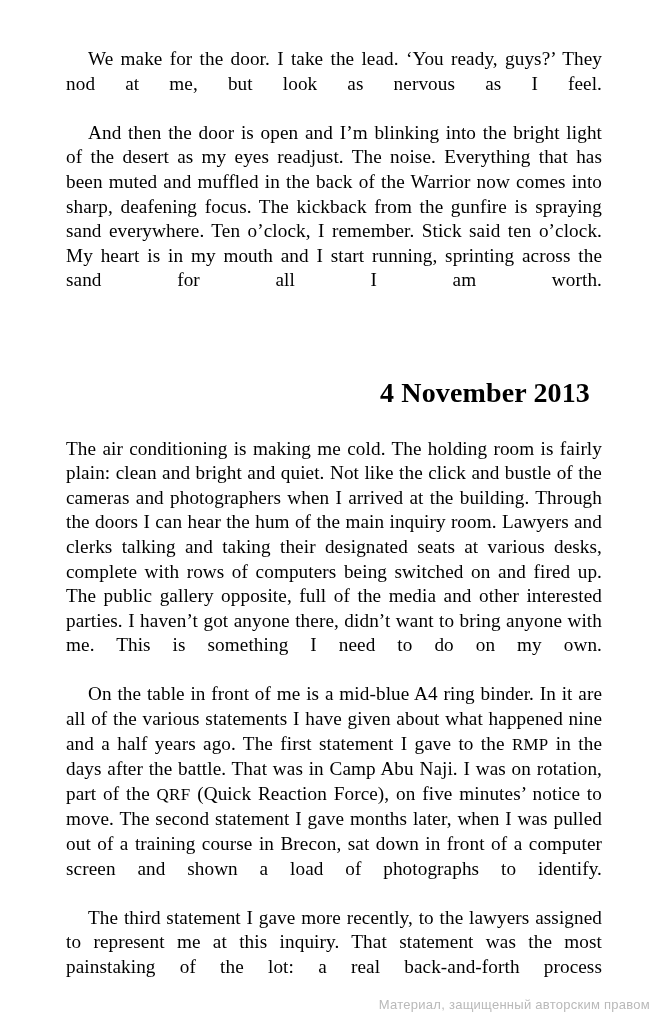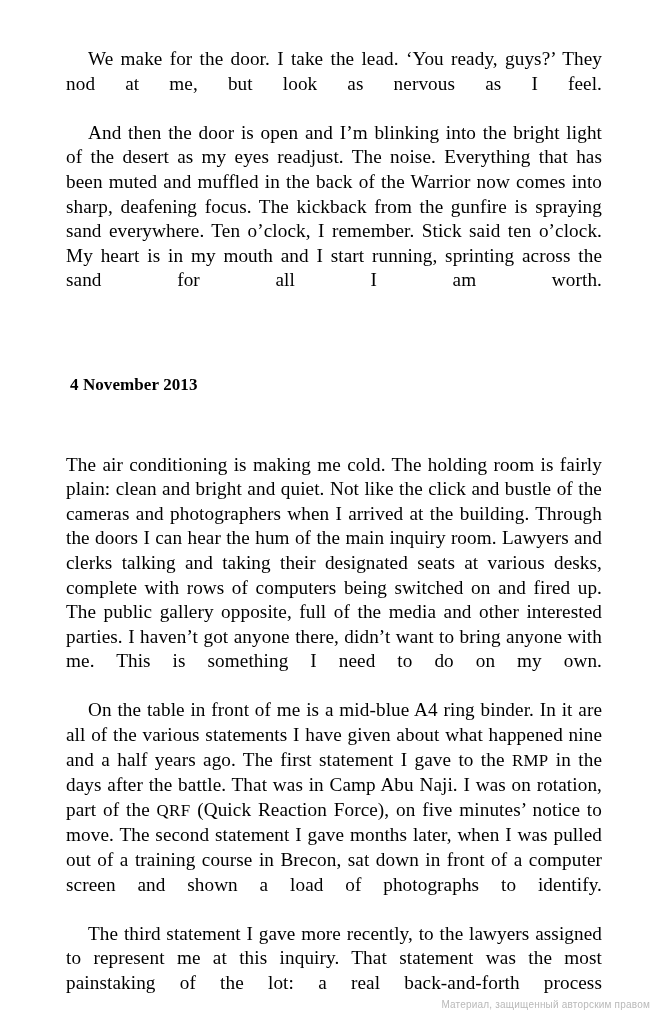--- a/index.html
+++ b/index.html
@@ -40,53 +40,52 @@
     text-align: justify;
     text-justify: inter-word;
     text-indent: 22px;
     hyphens: none;
     letter-spacing: 0.005em;
     word-spacing: 0.01em;
   }
 
   p.body-para.no-indent {
     text-indent: 0;
-    margin-top: 32px;
   }
 
   
   p.body-para::after {
     content: "";
     display: inline-block;
     width: 100%;
   }
 
   h2.date-heading {
-    margin: 4px;
-    font-size: 17px;
+    margin: 12px;
+    font-size: 28px;
     line-height: 26px;
     font-weight: bold;
-    text-align: left;
+    text-align: right;
     letter-spacing: 0.005em;
   }
 
   .spacer-before-heading { height: 50px; }
   .spacer-after-heading  { height: 19px; }
 
   .smallcaps {
     font-size: 0.88em;
     letter-spacing: 0.02em;
   }
 
   .watermark {
     position: absolute;
     right: 18px;
     top: 999px;
     font-family: "Liberation Sans", "DejaVu Sans", sans-serif;
-    font-size: 10px;
+    font-size: 13px;
     line-height: 11px;
     color: #b9b9b9;
     letter-spacing: 0.02em;
     white-space: nowrap;
     text-align: right;
   }
 </style>
 </head>
 <body>
 

